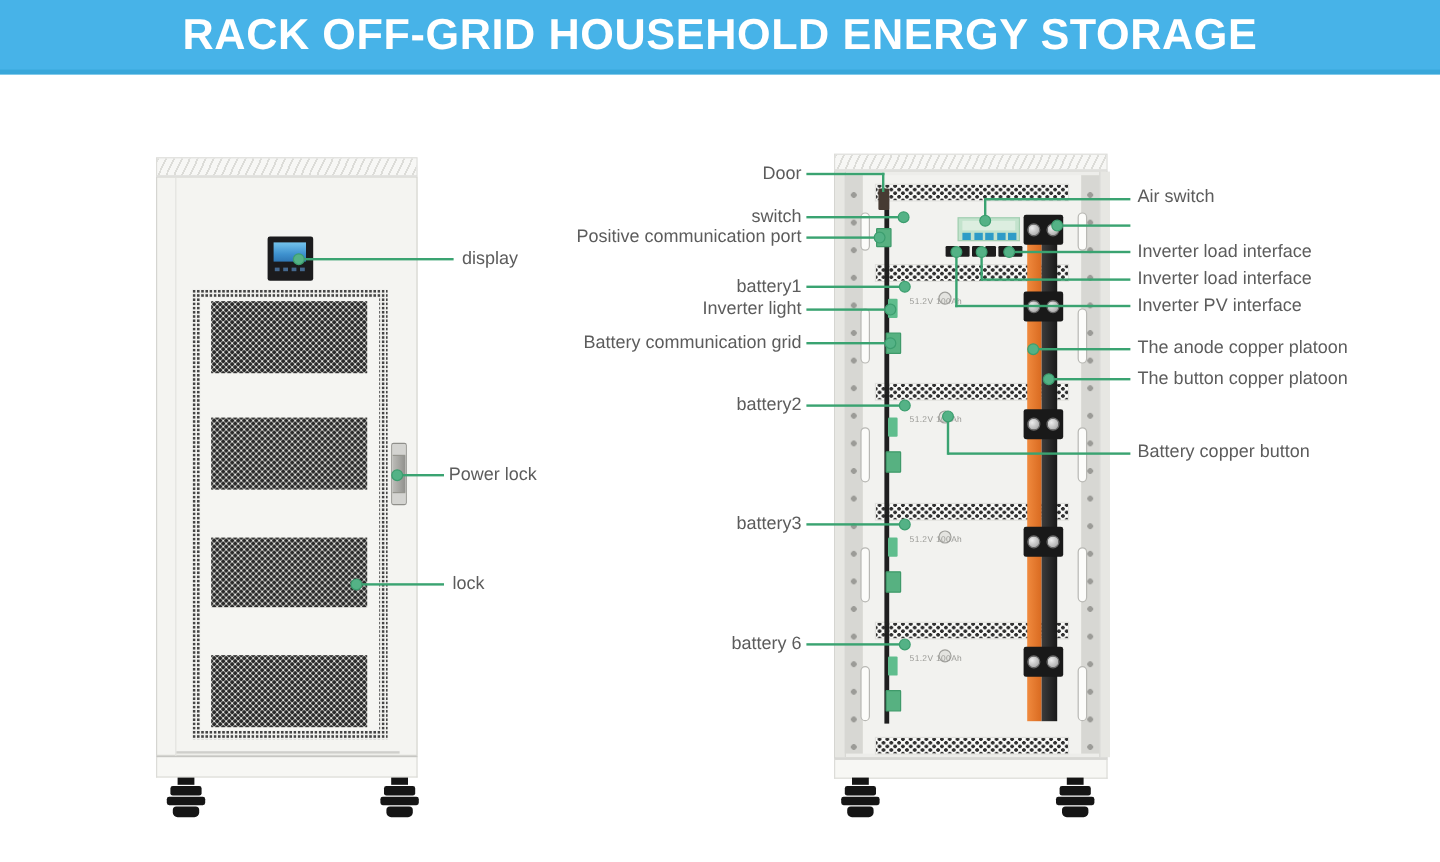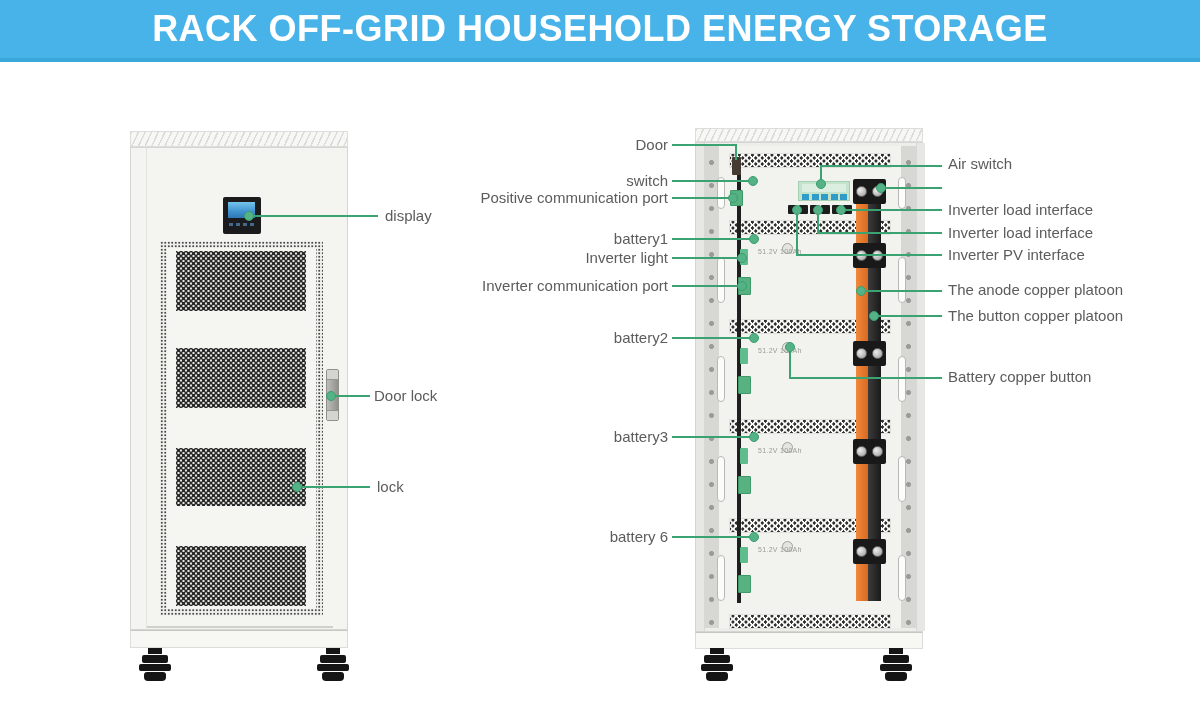--- a/index.html
+++ b/index.html
@@ -233,21 +233,21 @@
       <span class="c1"></span>
       <span class="c2"></span>
       <span class="c3"></span>
       <span class="c4"></span>
     </div>
 
   <div class="lbl" style="left:385px;top:207px;">display</div>
   <div class="gline" style="left:251px;top:215px;width:127px;height:2px;"></div>
   <div class="gdot" style="left:244px;top:211px;"></div>
 
-  <div class="lbl" style="left:374px;top:387px;">Door lock</div>
+  <div class="lbl" style="left:374px;top:387px;">Power lock</div>
   <div class="gline" style="left:334px;top:395px;width:36px;height:2px;"></div>
   <div class="gdot" style="left:326px;top:391px;"></div>
 
   <div class="lbl" style="left:377px;top:478px;">lock</div>
   <div class="gline" style="left:300px;top:486px;width:70px;height:2px;"></div>
   <div class="gdot" style="left:292px;top:482px;"></div>
 
   <div class="lbl" style="right:532px;top:136px;">Door</div>
   <div class="gline" style="left:672px;top:144px;width:65px;height:2px;"></div>
   <div class="gline" style="left:735px;top:144px;width:2px;height:16px;"></div>
@@ -261,21 +261,21 @@
   <div class="gdot" style="left:728px;top:193px;"></div>
 
   <div class="lbl" style="right:532px;top:230px;">battery1</div>
   <div class="gline" style="left:672px;top:238px;width:79px;height:2px;"></div>
   <div class="gdot" style="left:749px;top:234px;"></div>
 
   <div class="lbl" style="right:532px;top:249px;">Inverter light</div>
   <div class="gline" style="left:672px;top:257px;width:67px;height:2px;"></div>
   <div class="gdot" style="left:737px;top:253px;"></div>
 
-  <div class="lbl" style="right:532px;top:277px;">Inverter communication port</div>
+  <div class="lbl" style="right:532px;top:277px;">Battery communication grid</div>
   <div class="gline" style="left:672px;top:285px;width:67px;height:2px;"></div>
   <div class="gdot" style="left:737px;top:281px;"></div>
 
   <div class="lbl" style="right:532px;top:329px;">battery2</div>
   <div class="gline" style="left:672px;top:337px;width:79px;height:2px;"></div>
   <div class="gdot" style="left:749px;top:333px;"></div>
 
   <div class="lbl" style="right:532px;top:428px;">battery3</div>
   <div class="gline" style="left:672px;top:436px;width:79px;height:2px;"></div>
   <div class="gdot" style="left:749px;top:432px;"></div>

